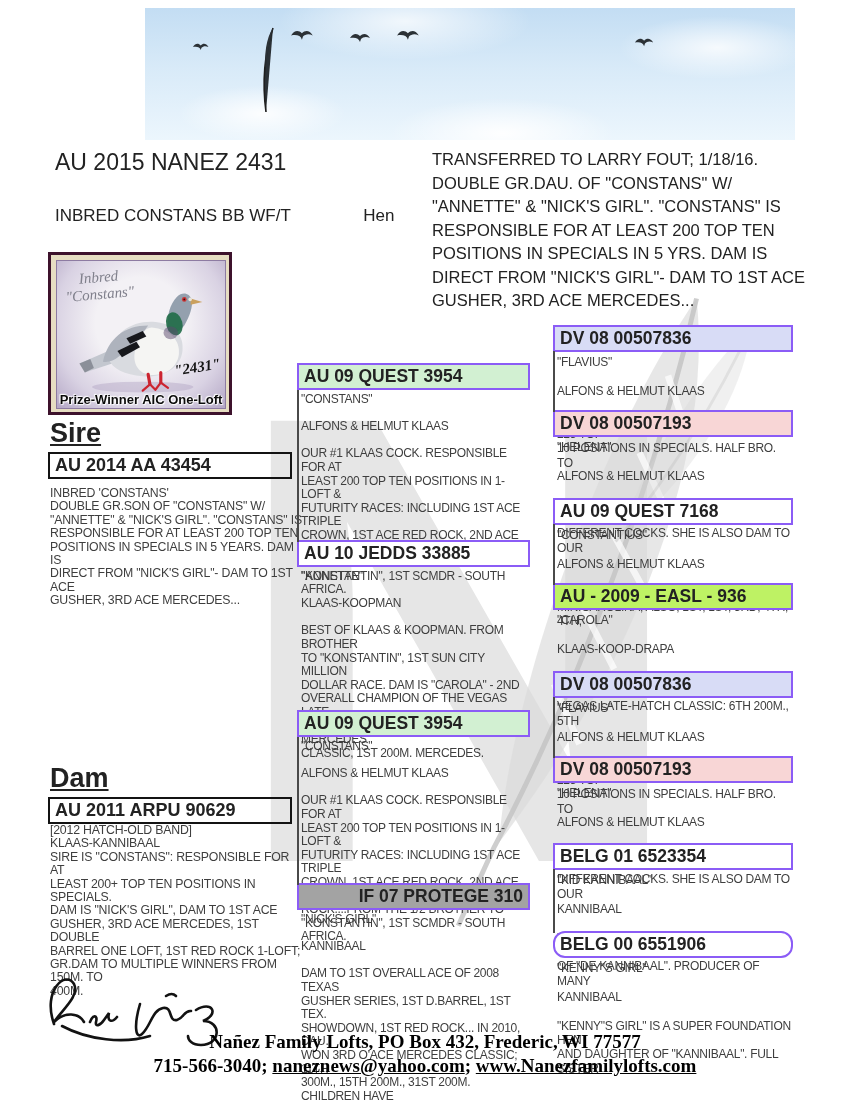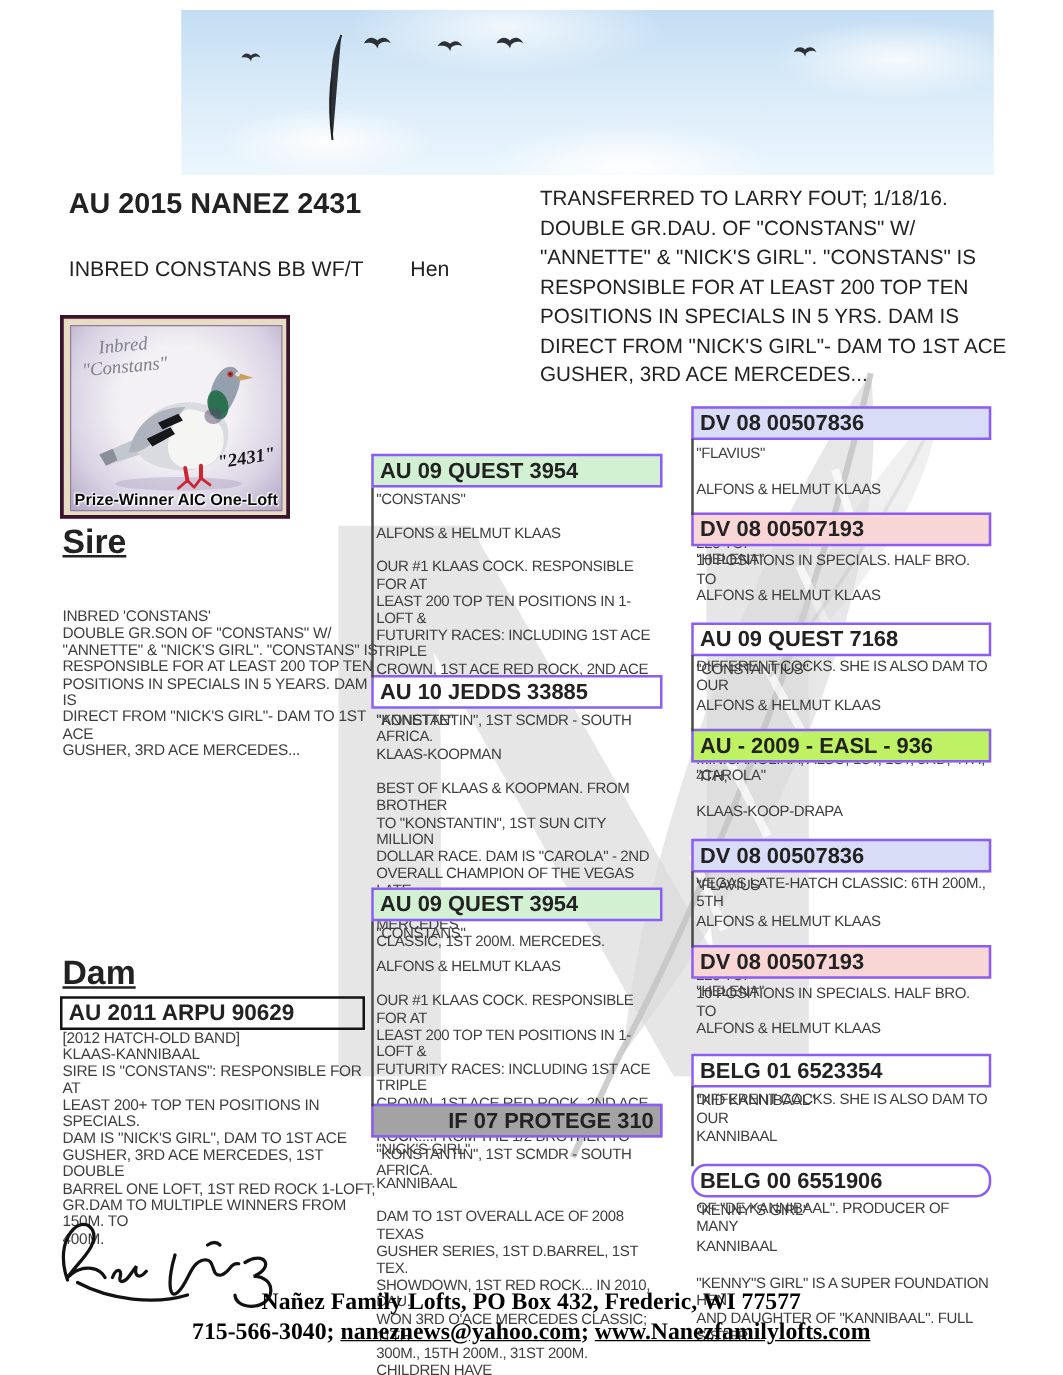--- a/index.html
+++ b/index.html
@@ -18,23 +18,23 @@
         radial-gradient(ellipse 180px 55px at 40% 10%, rgba(255,255,255,.75), rgba(255,255,255,0) 70%),
         linear-gradient(180deg,#c3ddf3 0%,#d8eaf8 45%,#ecf6fd 100%);}
   .loft-title{position:absolute;left:0;top:52px;width:100%;text-align:center;
        font-family:"Liberation Serif",serif;font-weight:bold;font-size:46px;letter-spacing:1px;
        color:#1d4b1d;
        text-shadow:2px 0 0 #cbba7c,-2px 0 0 #cbba7c,0 2px 0 #cbba7c,0 -2px 0 #cbbb7c,
                    2px 2px 0 #cbbb7c,-2px 2px 0 #cbbb7c,3px 3px 4px rgba(60,60,60,.35);}
   .bird{position:absolute;}
   .bird svg path{fill:#2b3136;}
   
-  .band-title{position:absolute;left:55px;top:149px;font-size:23px;font-weight:bold;z-index:1;}
+  .band-title{position:absolute;left:55px;top:149px;font-size:23px;font-weight:normal;z-index:1;}
   .strain-row{position:absolute;left:55px;top:206px;font-size:17px;z-index:1;}
-  .strain-row .sex{margin-left:33px;}
+  .strain-row .sex{margin-left:68px;}
   .transfer{position:absolute;left:432px;top:148px;width:398px;font-size:16.5px;
             line-height:23.5px;white-space:pre-line;z-index:1;}
   
   .photo{position:absolute;left:48px;top:252px;width:168px;height:147px;z-index:1;
          border:3px solid #3d122c;background:#e6ddc2;padding:5px;}
   .photo-inner{position:relative;width:100%;height:100%;border:1px solid #8d7ba2;
          background:radial-gradient(circle at 50% 42%,#f3f1f5 38%,#d9d2e3 72%,#b3a6c5 100%);}
   .cap-script{position:absolute;left:8px;top:8px;font-family:"Liberation Serif",serif;
          font-style:italic;color:#80808c;font-size:15px;line-height:17px;transform:rotate(-5deg);
          text-align:center;}
@@ -152,20 +152,21 @@
         <circle cx="124" cy="27" r="1" fill="#2d1111"></circle>
         <path d="M84,110 L86,121 M98,108 L98,119" stroke="#cc2430" stroke-width="3.5" stroke-linecap="round"></path>
         <path d="M86,121 l-8,7 M86,121 l6,6 M98,119 l-6,8 M98,119 l8,6" stroke="#cc2430" stroke-width="2.4" stroke-linecap="round"></path>
       </svg>
       <div class="cap-band">"2431"</div>
       <div class="cap-bottom">Prize-Winner AIC One-Loft</div>
     </div>
   </div>
 
   <div class="sec-head" style="top:418px;">Sire</div>
+  <div class="band-box" style="left:48px;top:452px;width:230px;">AU 2014 AA 43454</div>
   <div class="desc" style="left:50px;top:487px;width:252px;">INBRED 'CONSTANS'
 DOUBLE GR.SON OF "CONSTANS" W/
 "ANNETTE" &amp; "NICK'S GIRL". "CONSTANS" IS
 RESPONSIBLE FOR AT LEAST 200 TOP TEN
 POSITIONS IN SPECIALS IN 5 YEARS. DAM IS
 DIRECT FROM "NICK'S GIRL"- DAM TO 1ST ACE
 GUSHER, 3RD ACE MERCEDES...</div>
 
   <div class="sec-head" style="top:763px;">Dam</div>
   <div class="band-box" style="left:48px;top:797px;width:230px;">AU 2011 ARPU 90629</div>

